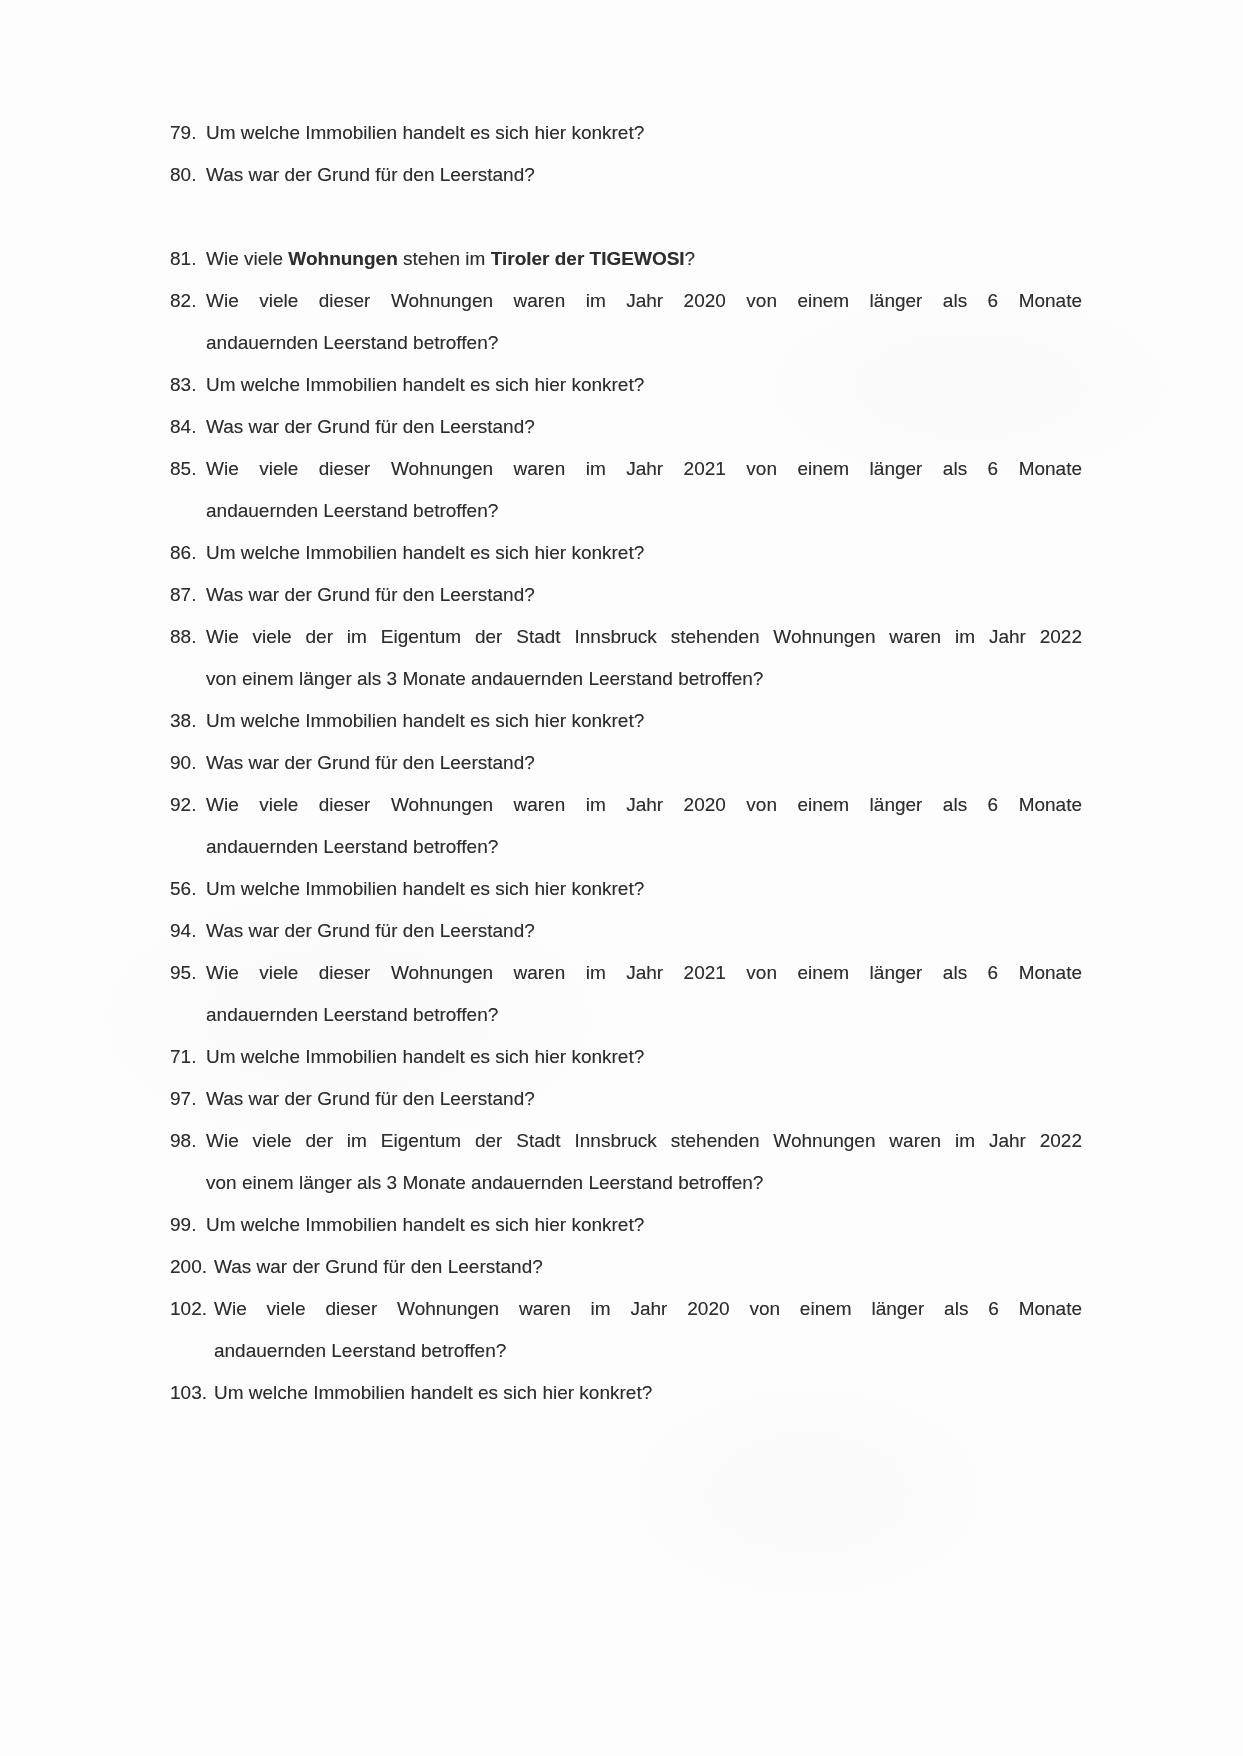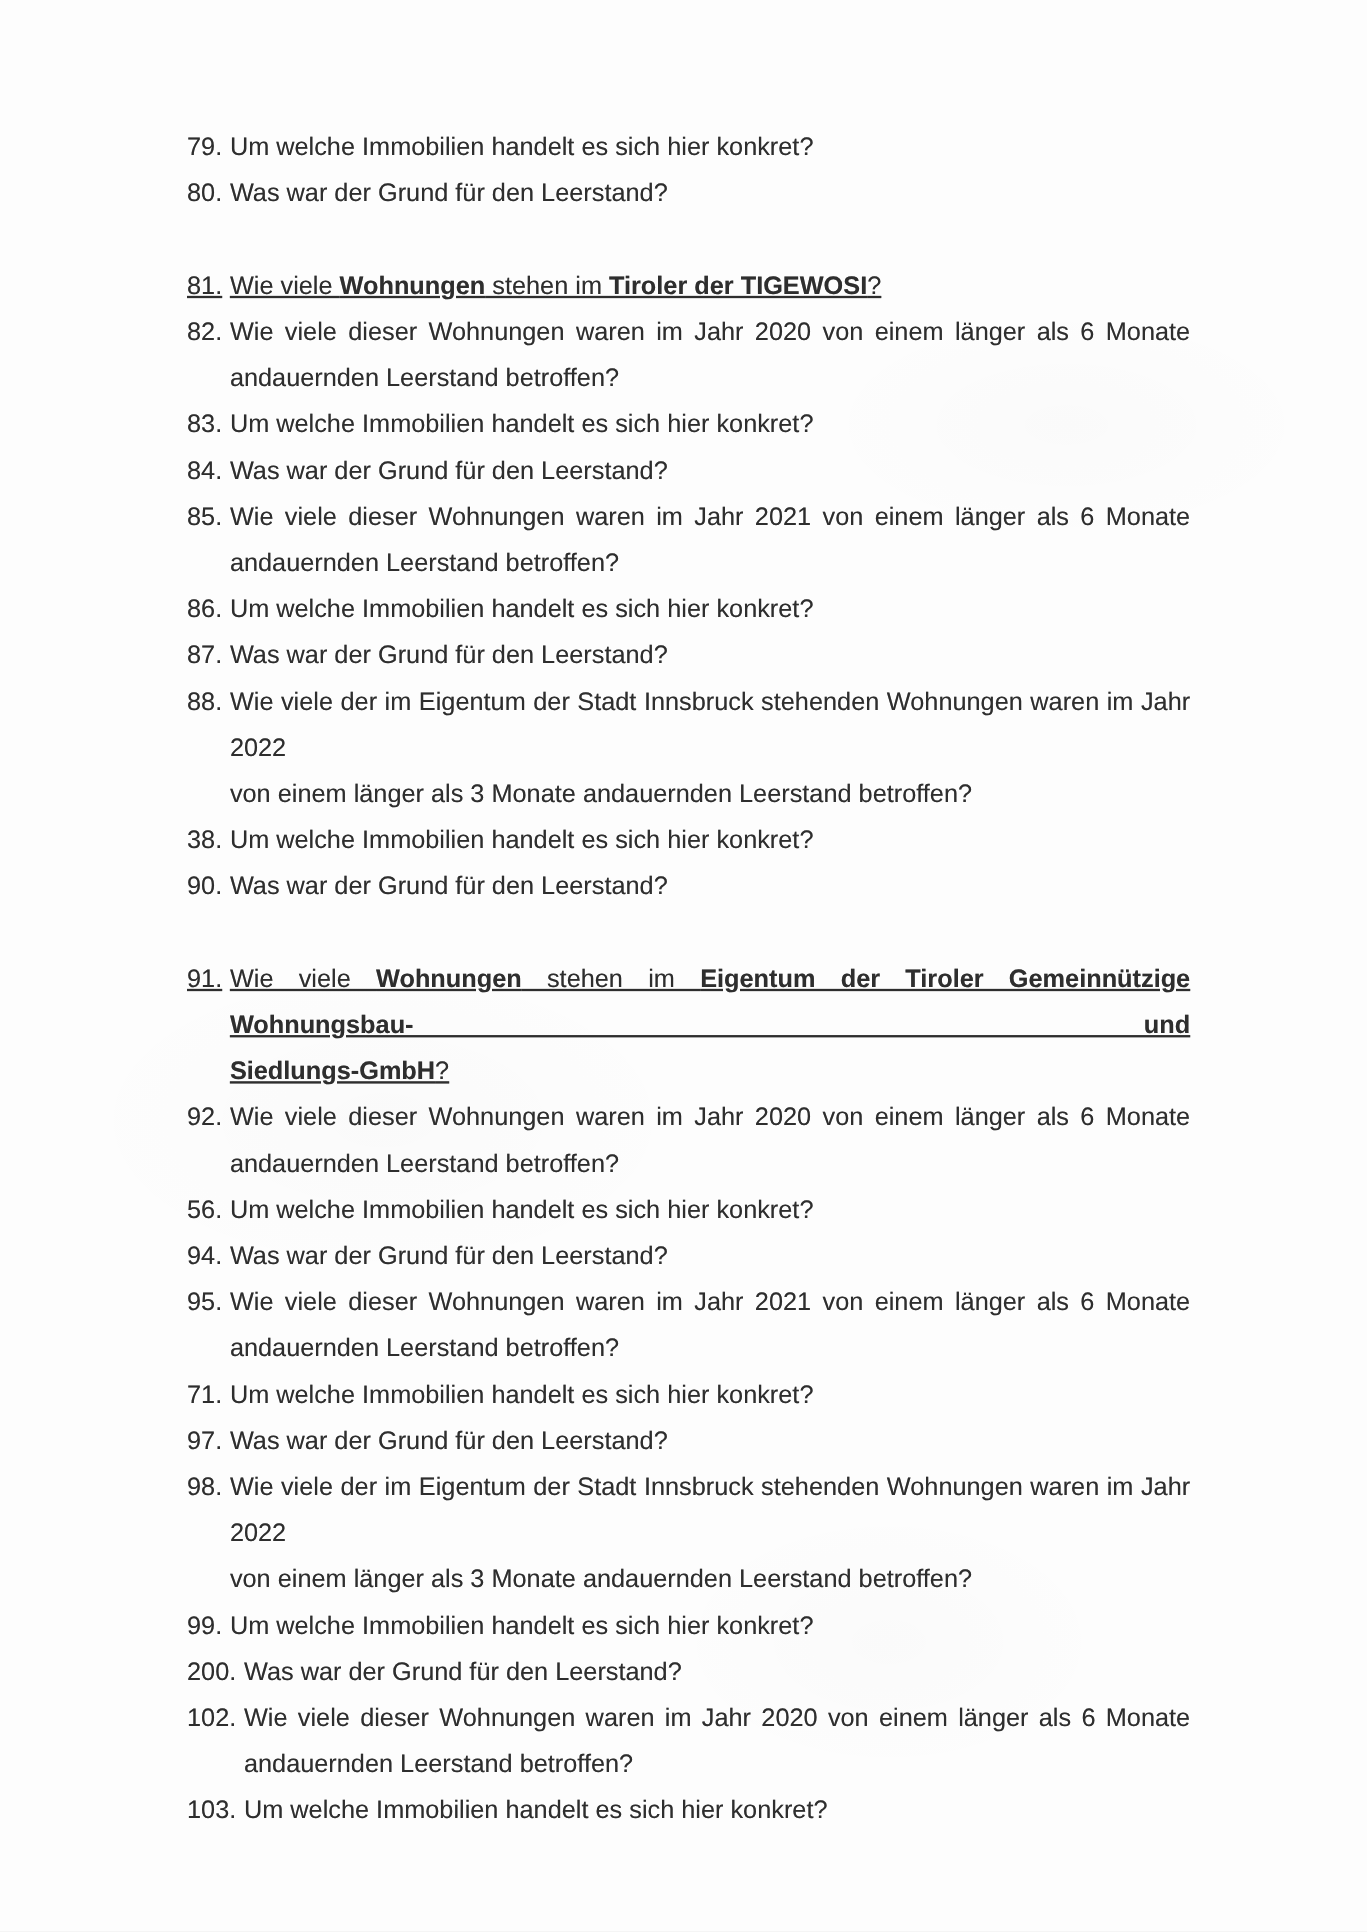--- a/index.html
+++ b/index.html
@@ -18,26 +18,26 @@
       radial-gradient(ellipse 300px 180px at 65% 85%, rgba(0,0,0,0.010), transparent 70%),
       #fdfdfd;
     overflow:hidden;
     color:#2e2e2e;
   }
   .qlist{
     position:absolute;
     left:170px;
     top:112px;
     width:912px;
-    font-size:23px;
+    font-size:19px;
     line-height:42px;
     text-shadow:0 0 0.5px rgba(46,46,46,0.45);
   }
   .item{display:flex;align-items:flex-start;}
-  .item.gap{margin-top:42px;text-decoration:underline;}
+  .item.gap{margin-top:42px;}
   .num{
     flex:0 0 auto;
     min-width:29px;
     margin-right:7px;
     white-space:nowrap;
   }
   .body{flex:1 1 auto;min-width:0;}
   .ln{min-height:42px;}
   .ln.fill{
     text-align:justify;
@@ -118,27 +118,20 @@
         <div class="body">
           <div class="ln"><span>Um welche Immobilien handelt es sich hier konkret?</span></div>
         </div>
       </div>
       <div class="item">
         <span class="num">90.</span>
         <div class="body">
           <div class="ln"><span>Was war der Grund für den Leerstand?</span></div>
         </div>
       </div>
-      <div class="item gap">
-        <span class="num">91.</span>
-        <div class="body">
-          <div class="ln fill"><span>Wie viele </span><span class="b">Wohnungen</span><span> stehen im </span><span class="b">Eigentum der Tiroler Gemeinnützige Wohnungsbau- und</span></div>
-          <div class="ln"><span class="b">Siedlungs-GmbH</span><span>?</span></div>
-        </div>
-      </div>
       <div class="item">
         <span class="num">92.</span>
         <div class="body">
           <div class="ln fill"><span>Wie viele dieser Wohnungen waren im Jahr 2020 von einem länger als 6 Monate</span></div>
           <div class="ln"><span>andauernden Leerstand betroffen?</span></div>
         </div>
       </div>
       <div class="item">
         <span class="num">56.</span>
         <div class="body">

